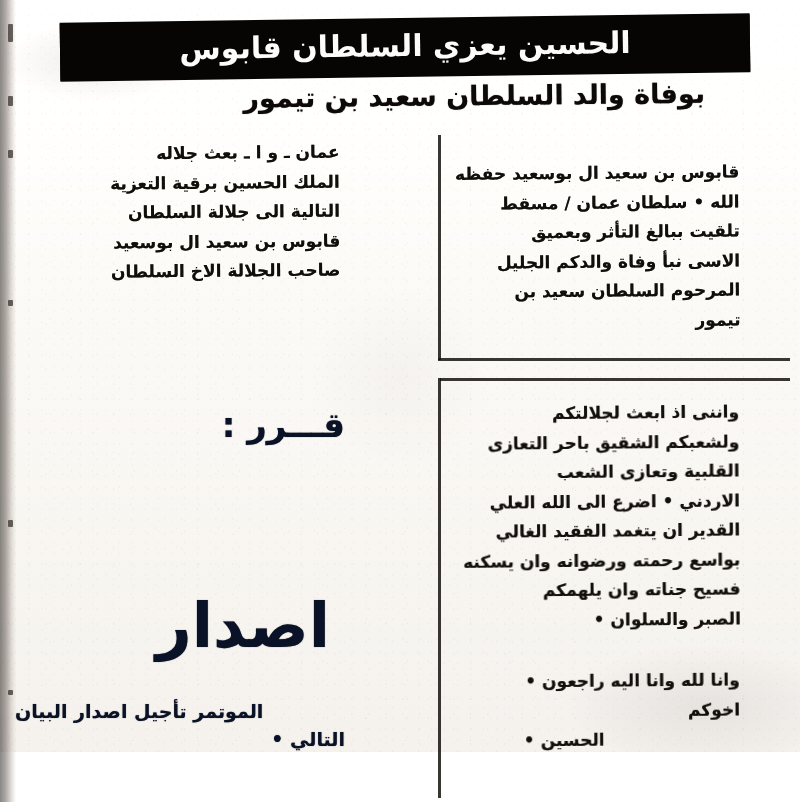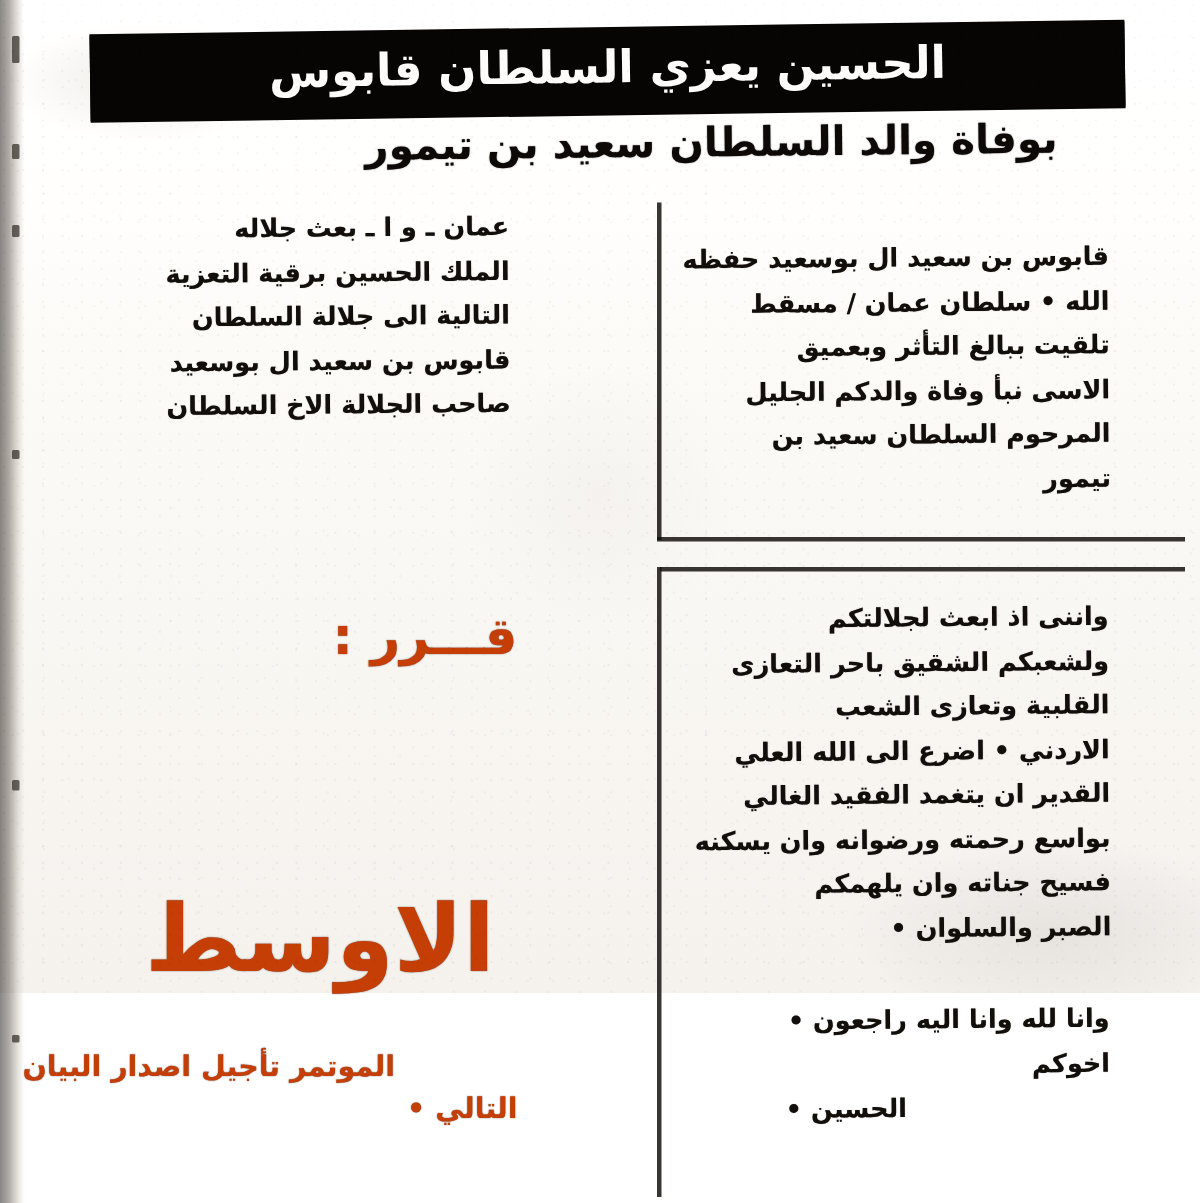--- a/index.html
+++ b/index.html
@@ -11,21 +11,21 @@
     width: 800px;
     height: 802px;
     overflow: hidden;
     font-family: "DejaVu Sans", sans-serif;
   }
 
   
   .scan {
     position: relative;
     width: 800px;
-    height: 662px;
+    height: 752px;
     background: #f3f1ee;
     filter: contrast(1.05);
   }
   
   .paper-noise {
     position: absolute;
     inset: 0;
     background:
       radial-gradient(ellipse 140px 60px at 12% 8%, rgba(140,135,130,0.18), rgba(255,255,255,0) 70%),
       radial-gradient(ellipse 200px 90px at 88% 94%, rgba(150,145,140,0.16), rgba(255,255,255,0) 70%),
@@ -164,21 +164,21 @@
     transform: rotate(-0.5deg);
   }
   .signoff {
     margin-top: 2px;
     text-align: center;
   }
 
   
   .frag {
     position: absolute;
-    color: #c2410c;
+    color: #0f172a;
     font-family: "DejaVu Sans", sans-serif;
     font-weight: bold;
     text-shadow: 0 0 1px rgba(0,0,0,0.6);
   }
   .frag-qarrar {
     right: 455px;
     top: 405px;
     font-size: 34px;
     letter-spacing: 3px;
   }
@@ -277,18 +277,18 @@
     <p>الصبر والسلوان •</p>
   </div>
 
   <div class="col col-left-c">
     <p>وانا لله وانا اليه راجعون •</p>
     <p>اخوكم</p>
     <p class="signoff">الحسين •</p>
   </div>
 
   <div class="frag frag-qarrar">قـــرر :</div>
-  <div class="frag frag-big2">الاوسط</div>
+  <div class="frag frag-big2">اصدار</div>
   <div class="frag frag-small1">الموتمر تأجيل اصدار البيان</div>
   <div class="frag frag-small2">التالي •</div>
 
   <div class="speckles"></div>
 </div>
 
 </body></html>

